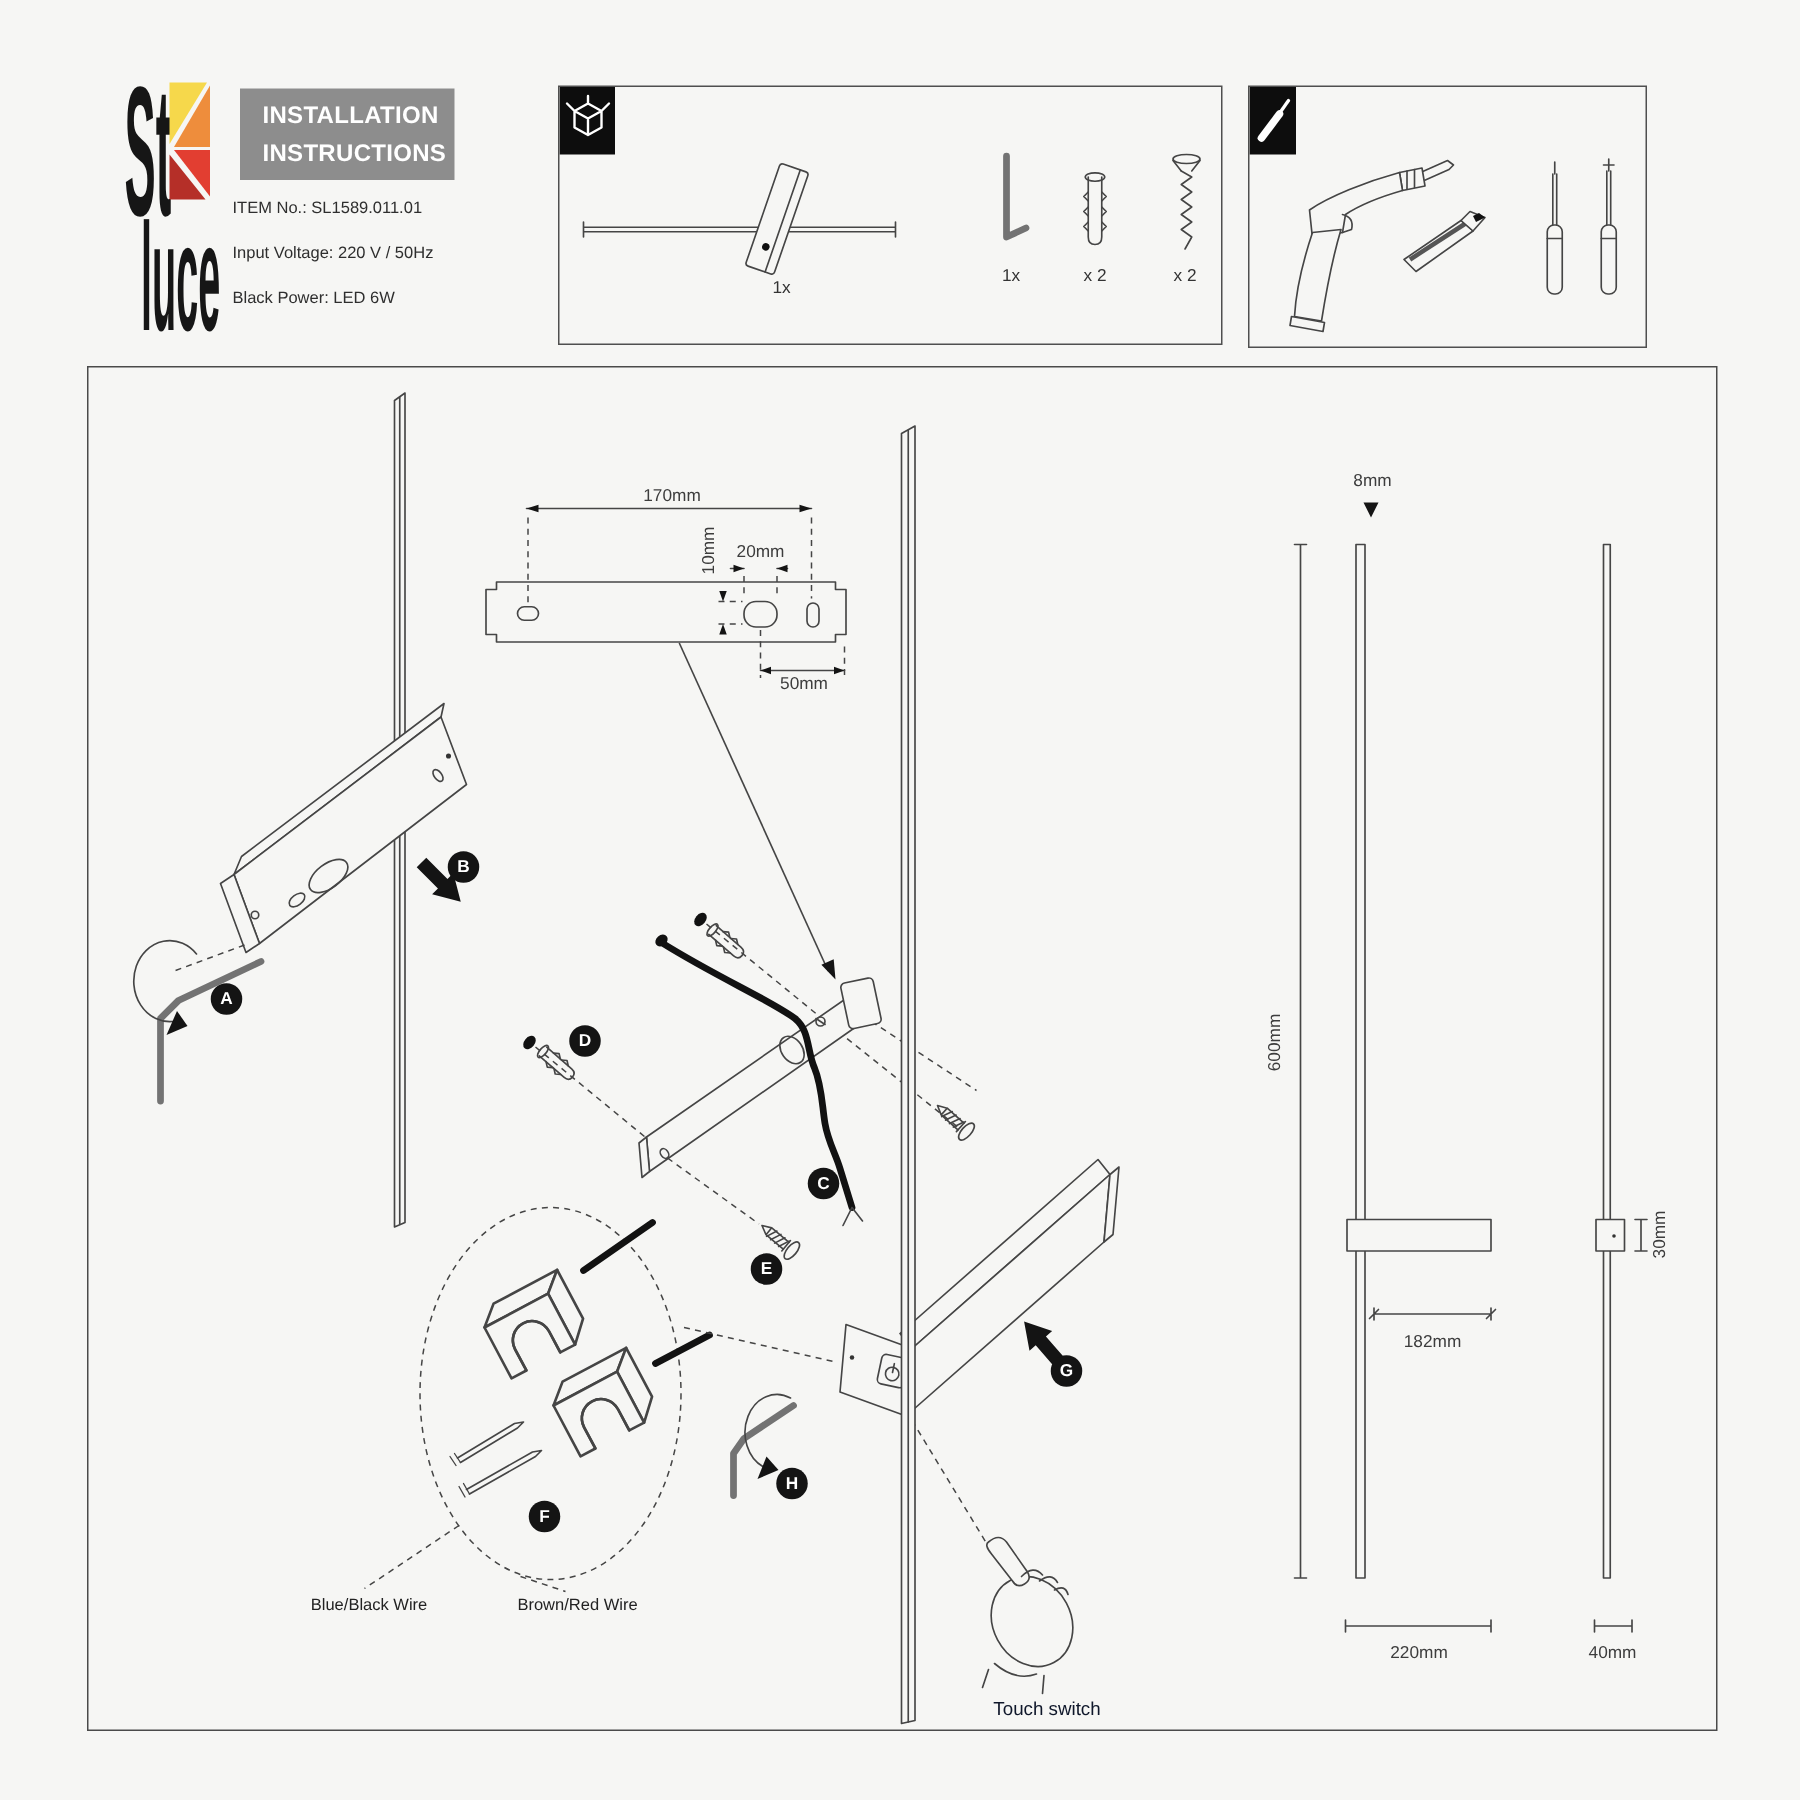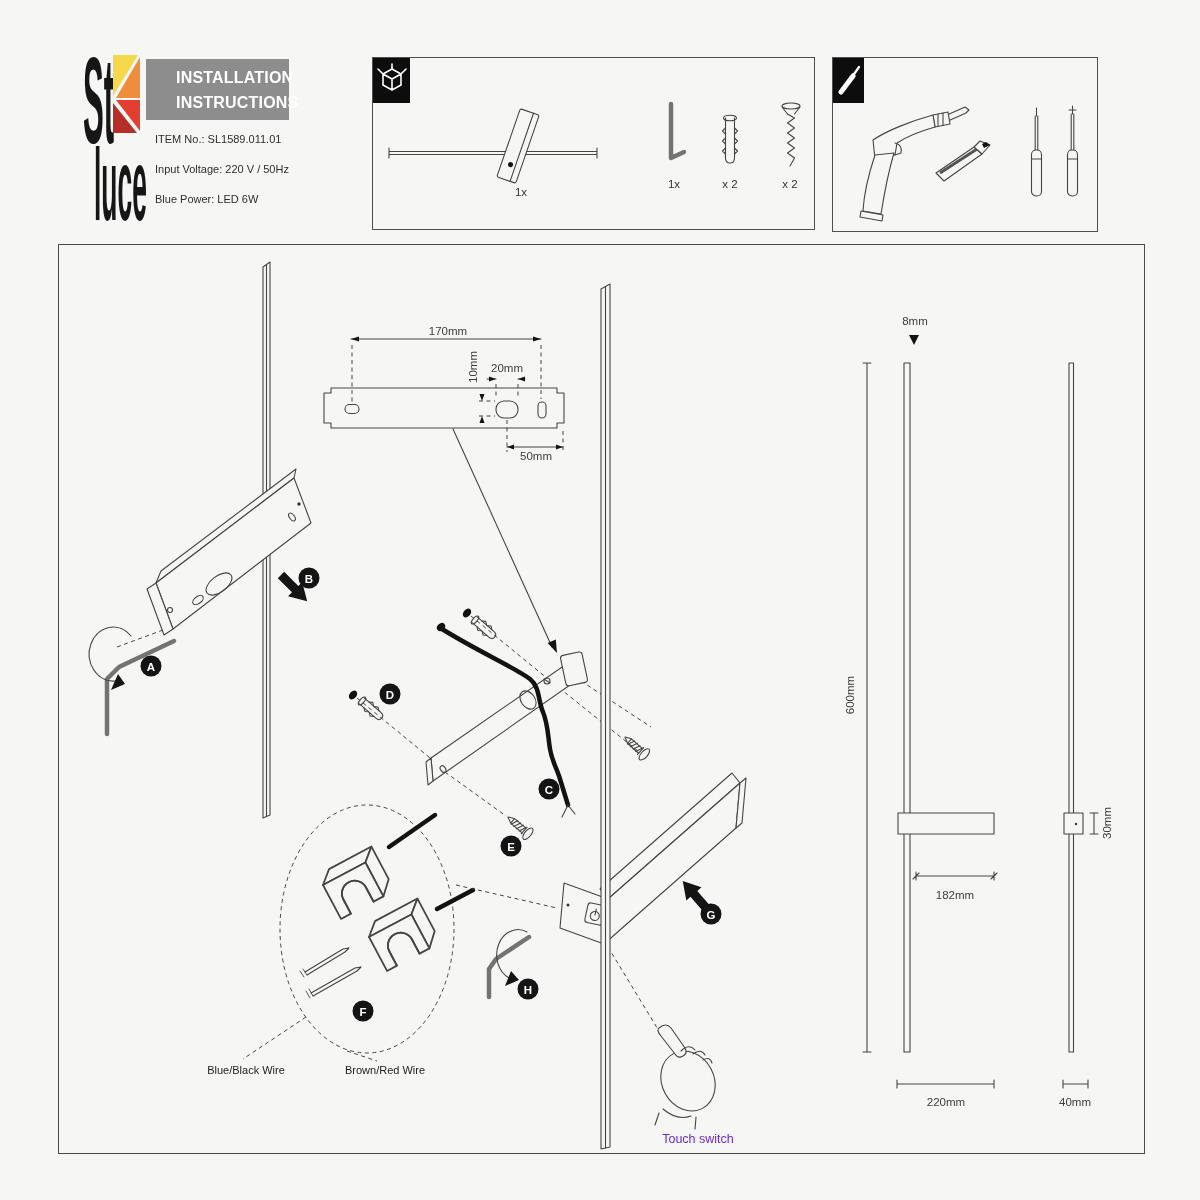--- a/index.html
+++ b/index.html
@@ -4,36 +4,36 @@
 <style>
   :root{
     --logo-yellow:#f6d84b; --logo-orange:#ee8d3c; --logo-red:#e23e31; --logo-dark-red:#b52f28;
     --header-gray:#8d8d8d; --line:#454545; --badge:#141414; --paper:#f6f6f4;
   }
   html,body{margin:0;padding:0;}
   body{width:1200px;height:1200px;position:relative;background:var(--paper);
        font-family:"Liberation Sans", sans-serif;color:#2b2b2b;overflow:hidden;}
   .abs{position:absolute;}
   
-  .title-box{left:146px;top:59px;width:143px;height:61px;background:var(--header-gray);
-             color:#fff;font-weight:bold;font-size:16px;line-height:25px;padding:6px 0 0 30px;
+  .title-box{left:160px;top:59px;width:143px;height:61px;background:var(--header-gray);
+             color:#fff;font-weight:bold;font-size:16px;line-height:25px;padding:6px 0 0 15px;
              letter-spacing:.2px;box-sizing:border-box;}
   .item-line{left:155px;font-size:11px;color:#2e2e2e;white-space:nowrap;}
   .part-box{border:1.4px solid #4f4f4f;box-sizing:border-box;background:var(--paper);}
   .qty{font-size:11.5px;color:#333;transform:translate(-50%,0);white-space:nowrap;}
   
   .frame{left:58px;top:244px;width:1085px;height:908px;border:1.5px solid #4a4a4a;
          box-sizing:content-box;background:var(--paper);}
   .dim{font-size:11.5px;color:#3d3d3d;white-space:nowrap;transform:translate(-50%,-50%);}
   .dim.rot{transform:translate(-50%,-50%) rotate(-90deg);}
   .badge{width:21px;height:21px;border-radius:50%;background:var(--badge);color:#fff;
          font-size:11.5px;font-weight:bold;display:flex;align-items:center;justify-content:center;
          transform:translate(-50%,-50%);}
   .wire-label{font-size:11px;color:#222;transform:translate(-50%,-50%);white-space:nowrap;}
-  .note-label{font-size:12.5px;color:#6d28d9;transform:translate(-50%,-50%);white-space:nowrap;}
+  .note-label{font-size:12.5px;color:#0f172a;transform:translate(-50%,-50%);white-space:nowrap;}
   
   .s{fill:none;stroke:var(--line);stroke-width:1.1;stroke-linejoin:round;stroke-linecap:round;}
   .sw{fill:var(--paper);stroke:var(--line);stroke-width:1.1;stroke-linejoin:round;}
   .sd{fill:none;stroke:var(--line);stroke-width:1;stroke-dasharray:4 3.5;}
   .blk{fill:var(--badge);stroke:none;}
   .thick{fill:none;stroke:#121212;stroke-width:4.5;stroke-linecap:round;}
   .key{fill:none;stroke:#737373;stroke-width:4.5;stroke-linecap:round;stroke-linejoin:round;}
   .wht{stroke:#fff;fill:none;stroke-linecap:round;stroke-linejoin:round;}
   svg{position:absolute;left:0;top:0;}
 </style>
@@ -49,21 +49,21 @@
   <text transform="translate(24,172) scale(0.44,1.7)" font-size="60" font-weight="bold" fill="#161616">luce</text>
 </svg>
 
 <div class="abs title-box">
   <div>INSTALLATION</div>
   <div>INSTRUCTIONS</div>
 </div>
 
 <div class="abs item-line" style="top:133px">ITEM No.: SL1589.011.01</div>
 <div class="abs item-line" style="top:163px">Input Voltage: 220 V / 50Hz</div>
-<div class="abs item-line" style="top:193px">Blue Power: LED 6W</div>
+<div class="abs item-line" style="top:193px">Black Power: LED 6W</div>
 
 <div class="abs part-box" style="left:372px;top:57px;width:443px;height:173px;">
   <svg width="441" height="170" viewBox="0 0 441 170">
 
     <rect x="0" y="0" width="37" height="45" fill="#0d0d0d"></rect>
     <g class="wht" stroke-width="1.6">
       <path d="M10,16 L19,11 L28,16 L19,21 Z M10,16 V27 L19,32 L28,27 V16 M19,21 V32 M10,16 L5,11 M28,16 L33,11 M19,11 V6"></path>
     </g>
 
     <g>

